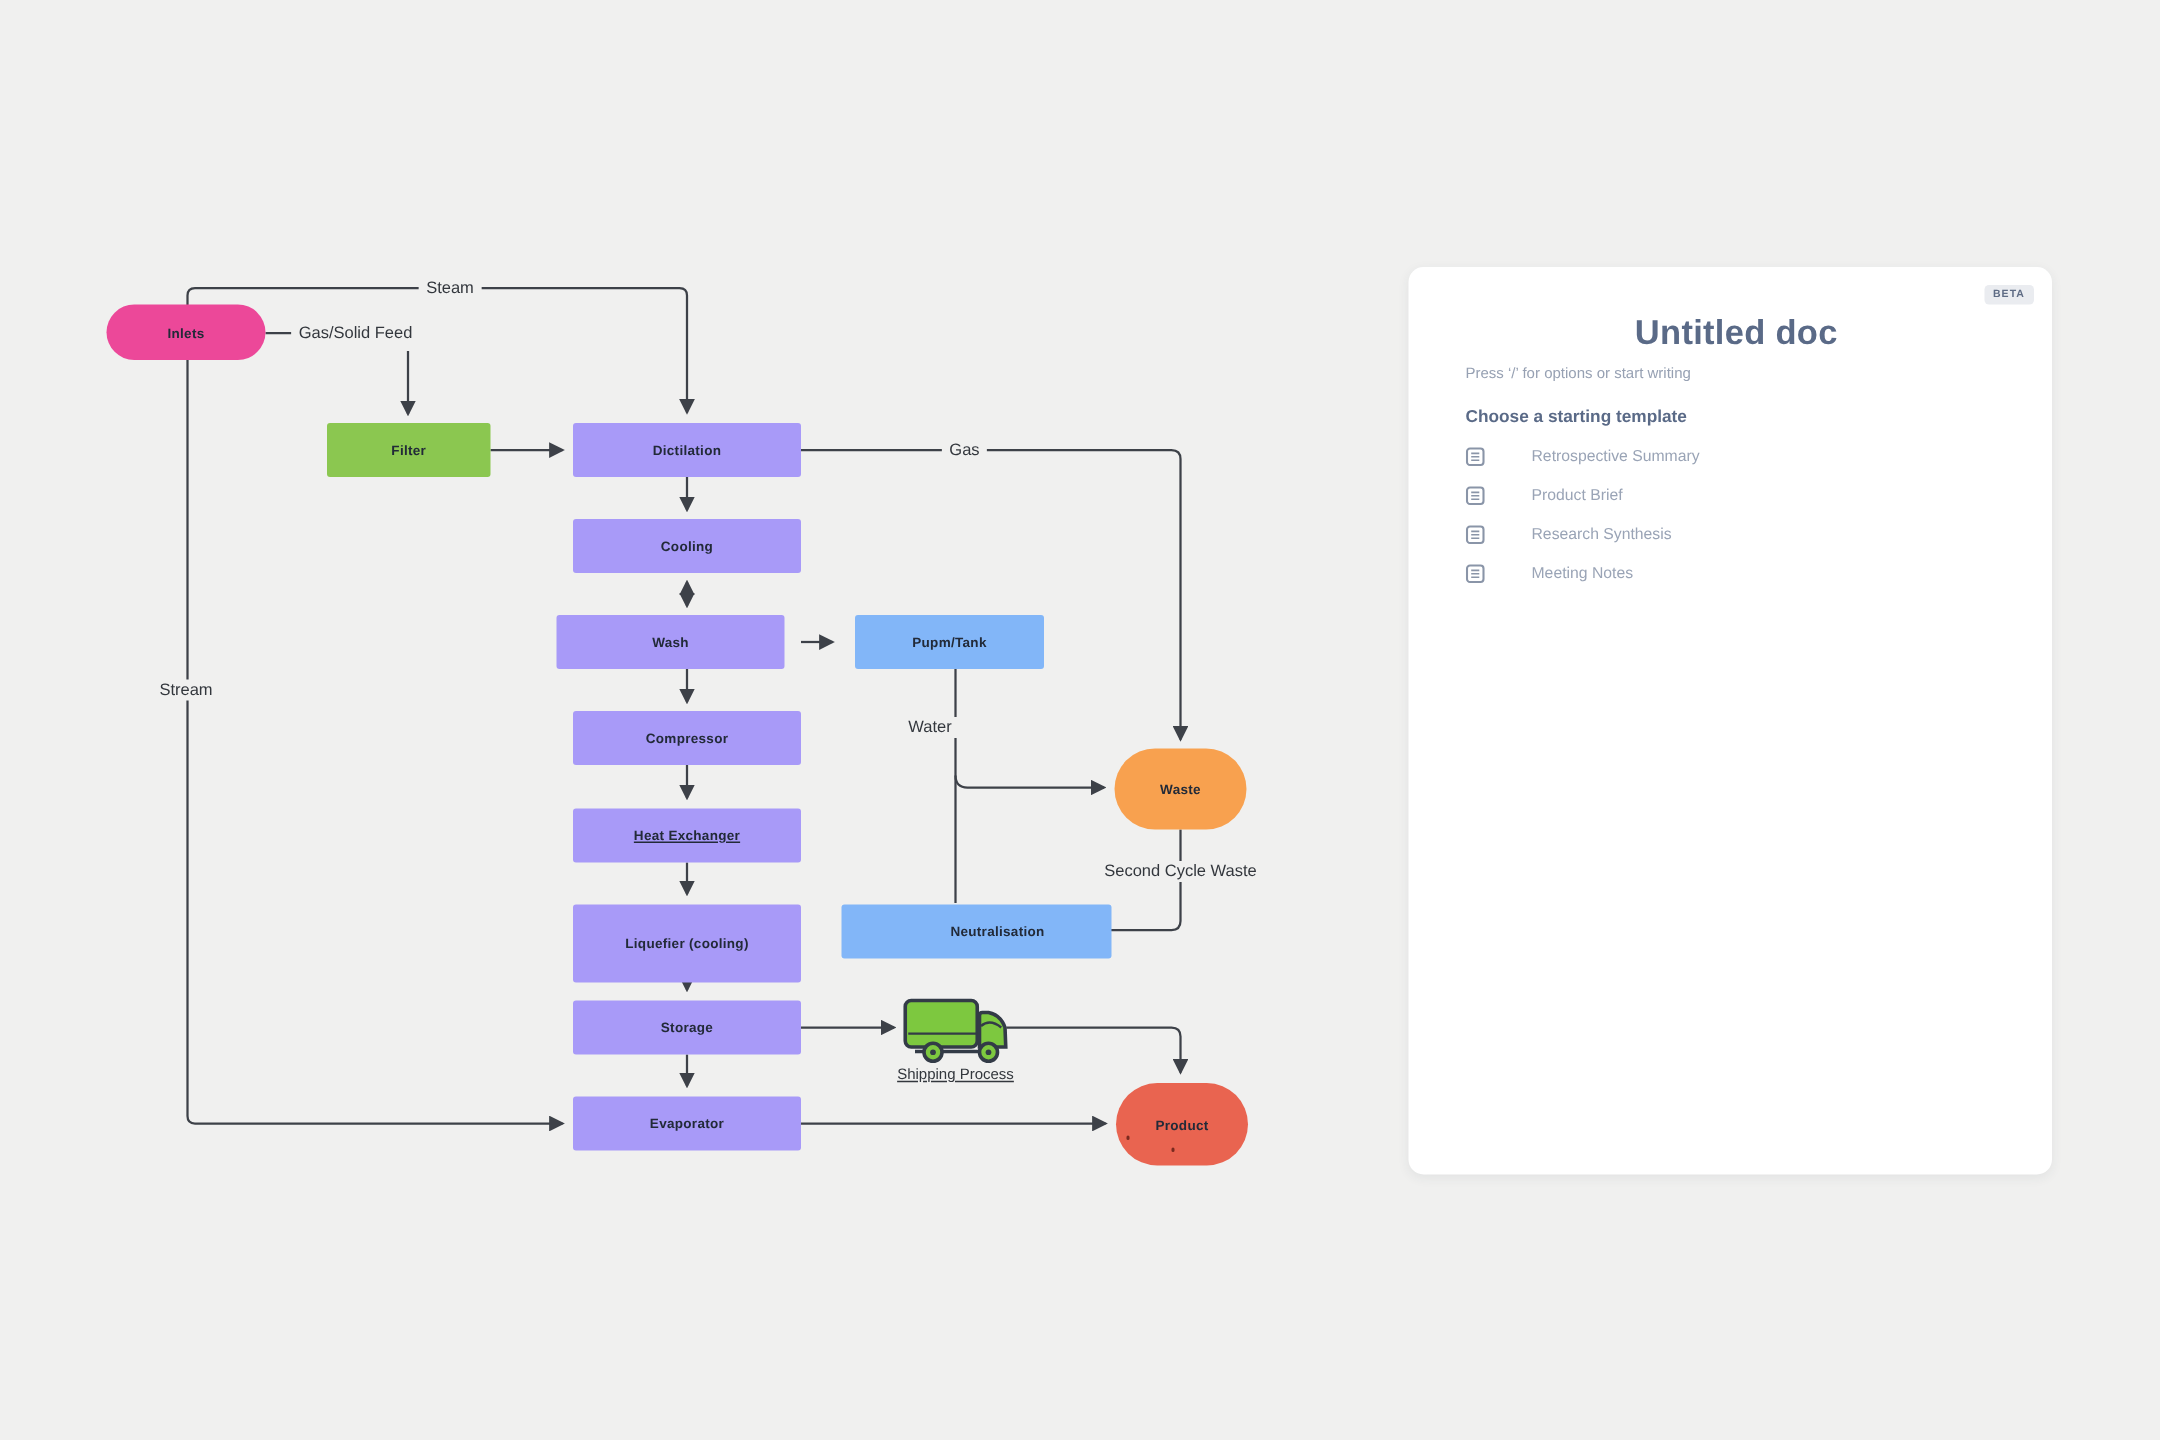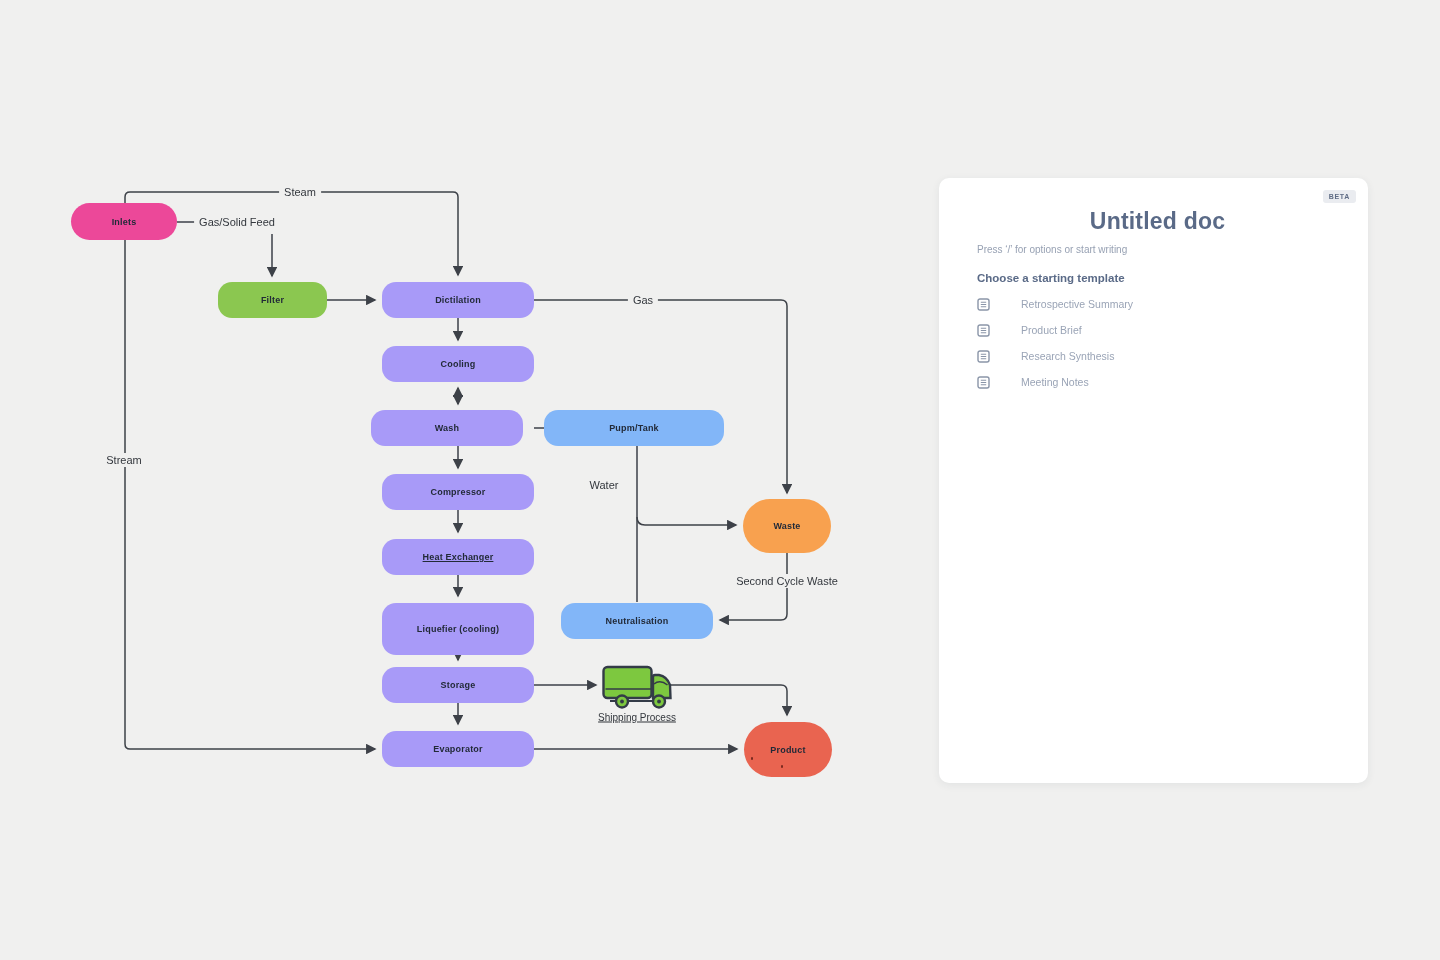--- a/index.html
+++ b/index.html
@@ -5,21 +5,21 @@
   html,body{margin:0;padding:0;}
   body{
     width:1440px;height:960px;position:relative;overflow:hidden;
     background:#F0F0EF;
     font-family:"Liberation Sans","DejaVu Sans",sans-serif;
   }
   
   #connector-layer{position:absolute;left:0;top:0;}
   .node{
     position:absolute;display:flex;align-items:center;justify-content:center;
-    font-size:9px;font-weight:600;color:#222A38;border-radius:14px;
+    font-size:9px;font-weight:600;color:#222A38;border-radius:2px;
     letter-spacing:.2px;text-align:center;
   }
   .node.pill-sm{border-radius:19px;}
   .node.pill-lg{border-radius:28px;}
   .c-yellow{background:#ec4899;}
   .c-green{background:#8BC750;}
   .c-purple{background:#A89AF8;}
   .c-blue{background:#82B6F8;}
   .c-orange{background:#F8A14F;}
   .c-red{background:#E96450;}
@@ -87,25 +87,25 @@
       <path d="M671,685 L781,685 Q787,685 787,691 L787,715" marker-end="url(#arr)"></path>
       <path d="M534,749 L737,749" marker-end="url(#arr)"></path>
     </g>
   </svg>
 
   <div class="node pill-sm c-yellow" style="left:71px;top:203px;width:106px;height:37px;">Inlets</div>
   <div class="node c-green" style="left:218px;top:282px;width:109px;height:36px;">Filter</div>
   <div class="node c-purple" style="left:382px;top:282px;width:152px;height:36px;">Dictilation</div>
   <div class="node c-purple" style="left:382px;top:346px;width:152px;height:36px;">Cooling</div>
   <div class="node c-purple" style="left:371px;top:410px;width:152px;height:36px;">Wash</div>
-  <div class="node c-blue" style="left:544px;top:410px;width:180px;height:36px;">Pupm/Tank</div>
+  <div class="node c-blue" style="left:570px;top:410px;width:126px;height:36px;">Pupm/Tank</div>
   <div class="node c-purple" style="left:382px;top:474px;width:152px;height:36px;">Compressor</div>
   <div class="node c-purple" style="left:382px;top:539px;width:152px;height:36px;text-decoration:underline;">Heat Exchanger</div>
   <div class="node c-purple" style="left:382px;top:603px;width:152px;height:52px;">Liquefier (cooling)</div>
-  <div class="node c-blue" style="left:561px;top:603px;width:152px;height:36px;">Neutralisation</div>
+  <div class="node c-blue" style="left:561px;top:603px;width:152px;height:36px;padding-left:28px;">Neutralisation</div>
   <div class="node c-purple" style="left:382px;top:667px;width:152px;height:36px;">Storage</div>
   <div class="node c-purple" style="left:382px;top:731px;width:152px;height:36px;">Evaporator</div>
   <div class="node pill-lg c-orange" style="left:743px;top:499px;width:88px;height:54px;">Waste</div>
   <div class="node pill-lg c-red" style="left:744px;top:722px;width:88px;height:55px;">Product</div>
   <span class="stray" style="left:751px;top:757px;"></span>
   <span class="stray" style="left:781px;top:765px;"></span>
 
   <svg viewBox="0 0 70 48" style="position:absolute;left:602px;top:661px;width:70px;height:48px;">
     <path d="M8,40 H63" stroke="#333B47" stroke-width="2.2" fill="none"></path>
     <rect x="1.5" y="6" width="48" height="31" rx="4" fill="#7DC83F" stroke="#333B47" stroke-width="2.4"></rect>
@@ -114,21 +114,21 @@
     <path d="M52,23 Q58,18 65.5,24" stroke="#333B47" stroke-width="1.6" fill="none"></path>
     <circle cx="20" cy="40.5" r="6" fill="#7DC83F" stroke="#333B47" stroke-width="2.4"></circle>
     <circle cx="20" cy="40.5" r="1.9" fill="#333B47"></circle>
     <circle cx="57" cy="40.5" r="6" fill="#7DC83F" stroke="#333B47" stroke-width="2.4"></circle>
     <circle cx="57" cy="40.5" r="1.9" fill="#333B47"></circle>
   </svg>
 
   <span class="lbl" style="left:300px;top:192px;">Steam</span>
   <span class="lbl" style="left:237px;top:222px;">Gas/Solid Feed</span>
   <span class="lbl" style="left:643px;top:300px;">Gas</span>
-  <span class="lbl" style="left:604px;top:485px;text-align:right;">Water</span>
+  <span class="lbl" style="left:620px;top:485px;text-align:right;">Water</span>
   <span class="lbl" style="left:124px;top:460px;">Stream</span>
   <span class="lbl" style="left:787px;top:581px;">Second Cycle Waste</span>
   <span class="lbl small" style="left:637px;top:717px;background:transparent;text-decoration:underline;">Shipping Process</span>
 </div>
 
 <div class="panel">
   <span class="beta">BETA</span>
   <h1 class="doc-title">Untitled doc</h1>
   <div class="doc-placeholder">Press ‘/’ for options or start writing</div>
   <div class="tpl-heading">Choose a starting template</div>

